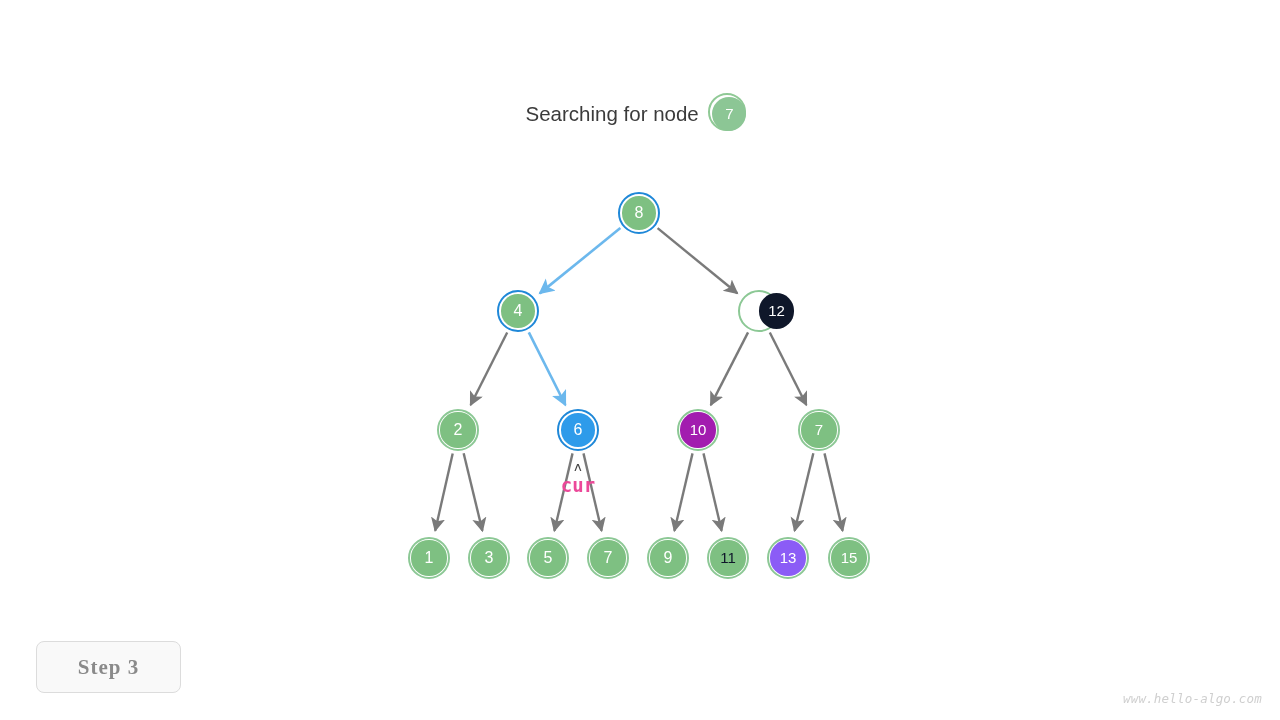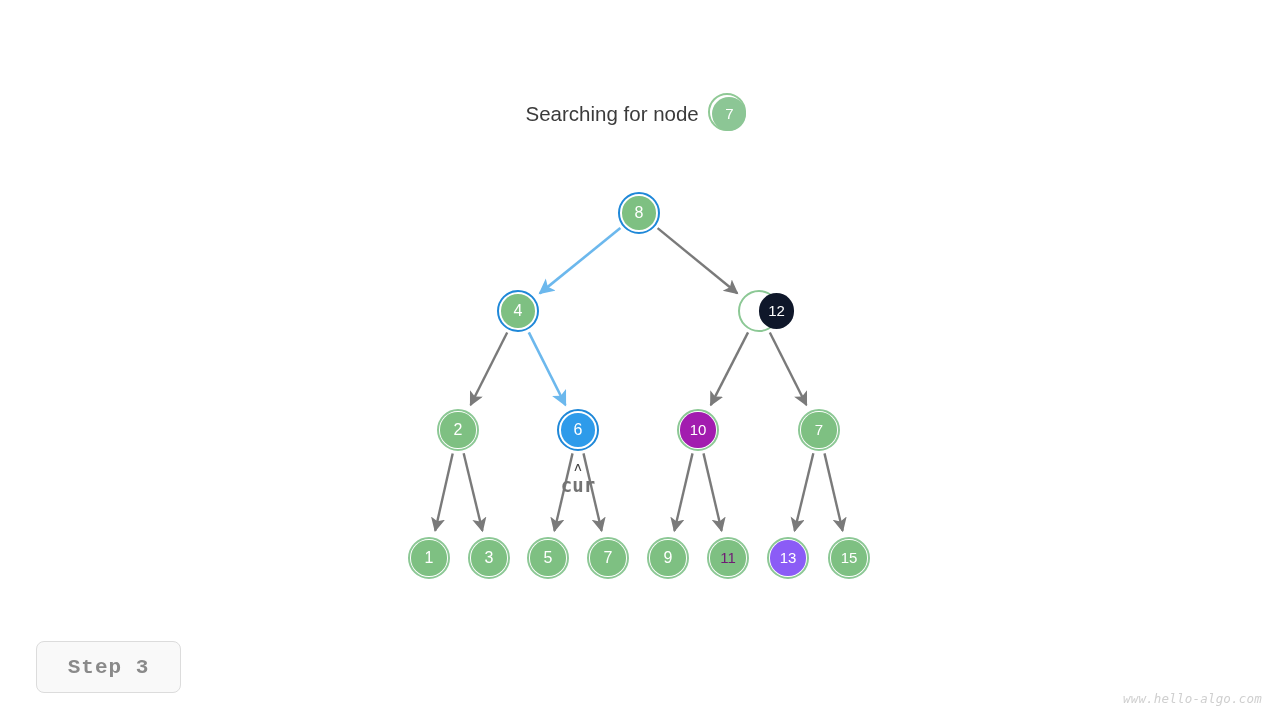--- a/index.html
+++ b/index.html
@@ -122,21 +122,21 @@
     left: 36px;
     top: 641px;
     width: 145px;
     height: 52px;
     background: #f9f9f9;
     border: 1px solid #dcdcdc;
     border-radius: 8px;
     display: flex;
     align-items: center;
     justify-content: center;
-    font-family: Liberation Mono, monospace;
+    font-family: Liberation Serif, serif;
     font-size: 21px;
     font-weight: bold;
     color: #8a8a8a;
     letter-spacing: 1px;
     box-sizing: border-box;
   }
 
   
   #watermark {
     position: absolute;
@@ -234,36 +234,36 @@
         <div class="node" style="left: 587px; top: 537px; width: 42px; height: 42px;">
           <div class="ring" style="left: 0px; top: 0px; width: 42px; height: 42px; border: 2px solid rgb(140, 200, 149);"></div>
           <div class="core" style="left: 3.4px; top: 3.4px; width: 35.2px; height: 35.2px; background: rgb(126, 192, 130); font-size: 16px; color: rgb(255, 255, 255);">7</div>
         </div>
         <div class="node" style="left: 647px; top: 537px; width: 42px; height: 42px;">
           <div class="ring" style="left: 0px; top: 0px; width: 42px; height: 42px; border: 2px solid rgb(140, 200, 149);"></div>
           <div class="core" style="left: 3.4px; top: 3.4px; width: 35.2px; height: 35.2px; background: rgb(126, 192, 130); font-size: 16px; color: rgb(255, 255, 255);">9</div>
         </div>
         <div class="node" style="left: 707px; top: 537px; width: 42px; height: 42px;">
           <div class="ring" style="left: 0px; top: 0px; width: 42px; height: 42px; border: 2px solid rgb(140, 200, 149);"></div>
-          <div class="core" style="left: 3.4px; top: 3.4px; width: 35.2px; height: 35.2px; background: rgb(126, 192, 130); font-size: 15px; color: #701a75;">11</div>
+          <div class="core" style="left: 3.4px; top: 3.4px; width: 35.2px; height: 35.2px; background: rgb(126, 192, 130); font-size: 15px; color: #0f172a;">11</div>
         </div>
         <div class="node" style="left: 767px; top: 537px; width: 42px; height: 42px;">
           <div class="ring" style="left: 0px; top: 0px; width: 42px; height: 42px; border: 2px solid rgb(140, 200, 149);"></div>
           <div class="core" style="left: 3.4px; top: 3.4px; width: 35.2px; height: 35.2px; background: #8b5cf6; font-size: 15px; color: rgb(255, 255, 255);">13</div>
         </div>
         <div class="node" style="left: 828px; top: 537px; width: 42px; height: 42px;">
           <div class="ring" style="left: 0px; top: 0px; width: 42px; height: 42px; border: 2px solid rgb(140, 200, 149);"></div>
           <div class="core" style="left: 3.4px; top: 3.4px; width: 35.2px; height: 35.2px; background: rgb(126, 192, 130); font-size: 15px; color: rgb(255, 255, 255); text-align: center;">15</div>
         </div>
       </div>
   </div>
 
   <div id="cur-marker" style="left: 538px; top: 460px; width: 80px;">
     <div id="cur-caret">ʌ</div>
-    <div id="cur-label" style="color: #737373;">cur</div>
+    <div id="cur-label" style="color: #ec4899;">cur</div>
   </div>
 
   <div id="step-badge" style="color: rgb(138, 138, 138);">
     <span>Step 3</span>
   </div>
 
   <div id="watermark" style="color: rgb(207, 207, 207);">
     <span>www.hello-algo.com</span>
   </div>
 

